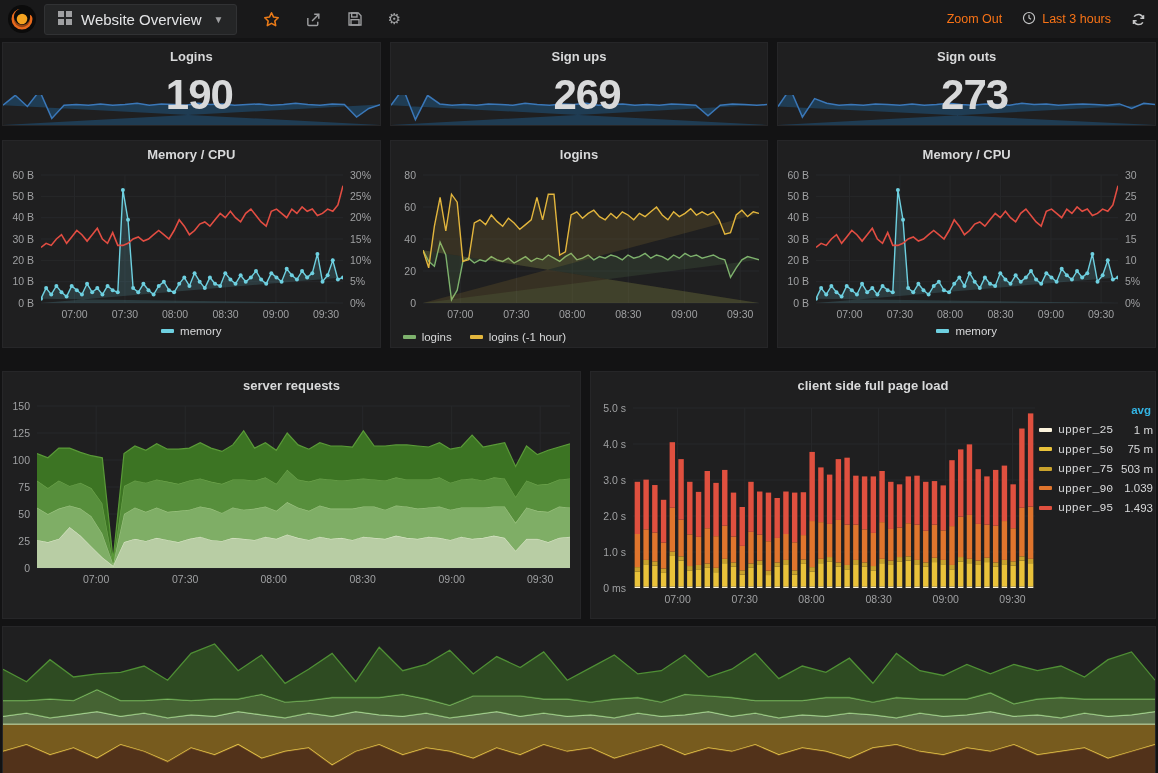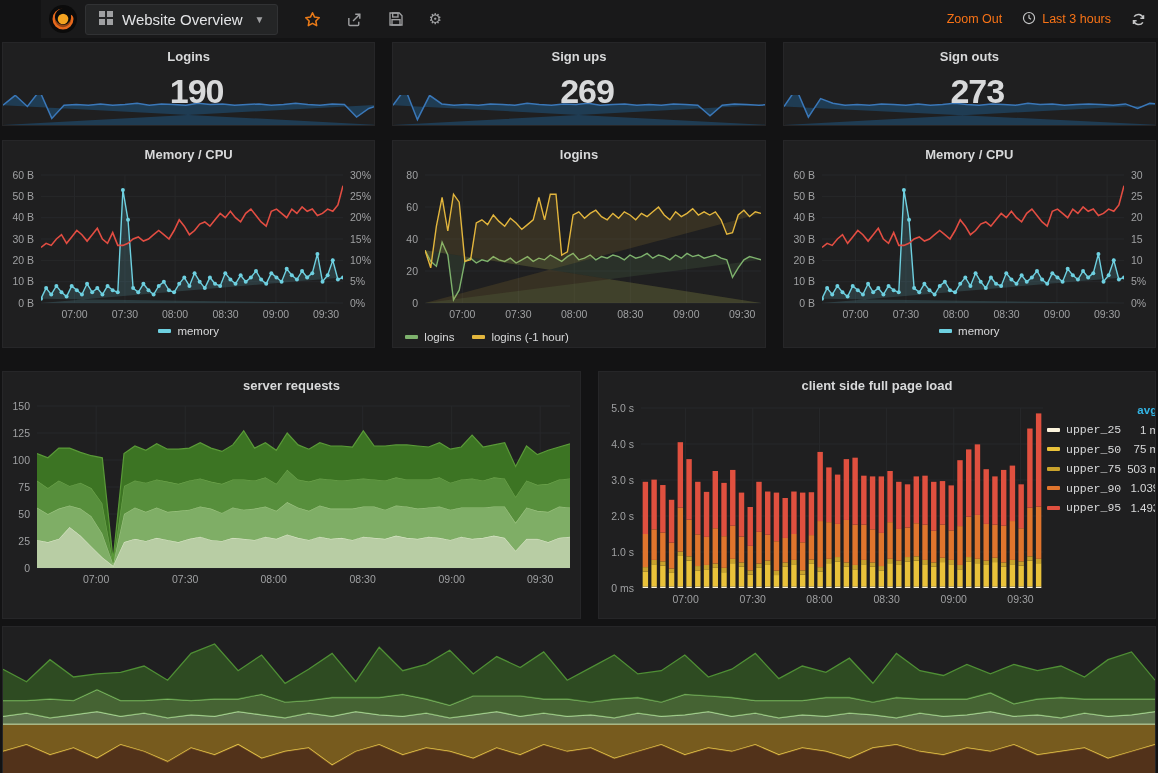--- a/index.html
+++ b/index.html
@@ -1,41 +1,41 @@
 <!DOCTYPE html>
 <html><head>
 <meta charset="utf-8">
 <style>
   * { margin:0; padding:0; box-sizing:border-box; }
   html,body { width:1158px; height:773px; overflow:hidden; background:#131314;
     font-family:"Liberation Sans","DejaVu Sans",sans-serif; color:#d8d9da; }
   
-  .navbar { height:38px; background:#19191a; display:flex; align-items:center; padding:0 12px 0 6px;margin-left:41px; }
+  .navbar { height:38px; background:#19191a; display:flex; align-items:center; padding:0 12px 0 6px; }
   .logo { width:28px; height:28px; margin:0 8px 0 2px; cursor:pointer; }
   .dash-picker { display:flex; align-items:center; gap:8px; background:#242526; border:1px solid #313234;
     border-radius:3px; padding:5px 12px; color:#e3e4e6; font-size:15px; cursor:pointer; }
   .caret { font-size:10px; color:#9fa0a2; margin-left:4px; }
   .nav-icons { display:flex; align-items:center; gap:25px; margin-left:26px; }
   .icon-btn { background:none; border:none; cursor:pointer; color:#9fa0a2; display:flex; align-items:center; font-size:15px; }
   .nav-right { margin-left:auto; display:flex; align-items:center; gap:20px; }
   .nav-right button { background:none; border:none; color:#f97316; font-size:12.5px; cursor:pointer;
     display:flex; align-items:center; gap:6px; font-family:inherit; }
   
   .dashboard { padding:4px 2px 0 2px; }
-  .row { display:grid; gap:17px; }
+  .row { display:grid; gap:9px; }
   .row1 { grid-template-columns:repeat(3,1fr); height:84px; }
   .row2 { grid-template-columns:repeat(3,1fr); height:208px; margin-top:14px; }
   .row3 { grid-template-columns:579px 1fr; height:248px; margin-top:23px; }
   .row4 { display:block; height:240px; margin-top:7px; }
   .panel { background:#1f1f20; border:1px solid #262628; position:relative; overflow:hidden; }
   .panel-title { text-align:center; font-size:13px; font-weight:700; color:#d8d9da; padding-top:6px;
     height:26px; cursor:pointer; }
   
   .stat-value { position:absolute; left:16px; right:0; top:31px; text-align:center;
-    font-size:34px; font-weight:700; line-height:1; letter-spacing:-1px; z-index:2; }
+    font-size:42px; font-weight:700; line-height:1; letter-spacing:-1px; z-index:2; }
   .spark { position:absolute; left:0; right:0; bottom:0; height:30px; z-index:1; }
   
   .chart { width:100%; }
   .chart.h158 { height:158px; }
   .chart.h194 { height:194px; }
   .chart.h214 { height:214px; }
   .chart.h230 { height:230px; }
   .legend { height:24px; display:flex; align-items:center; gap:18px; padding:0 12px; font-size:11.5px; color:#d8d9da; }
   .legend.spread { justify-content:space-between;flex-direction:column; }
   .legend-item { display:flex; align-items:center; gap:6px; cursor:pointer; }

